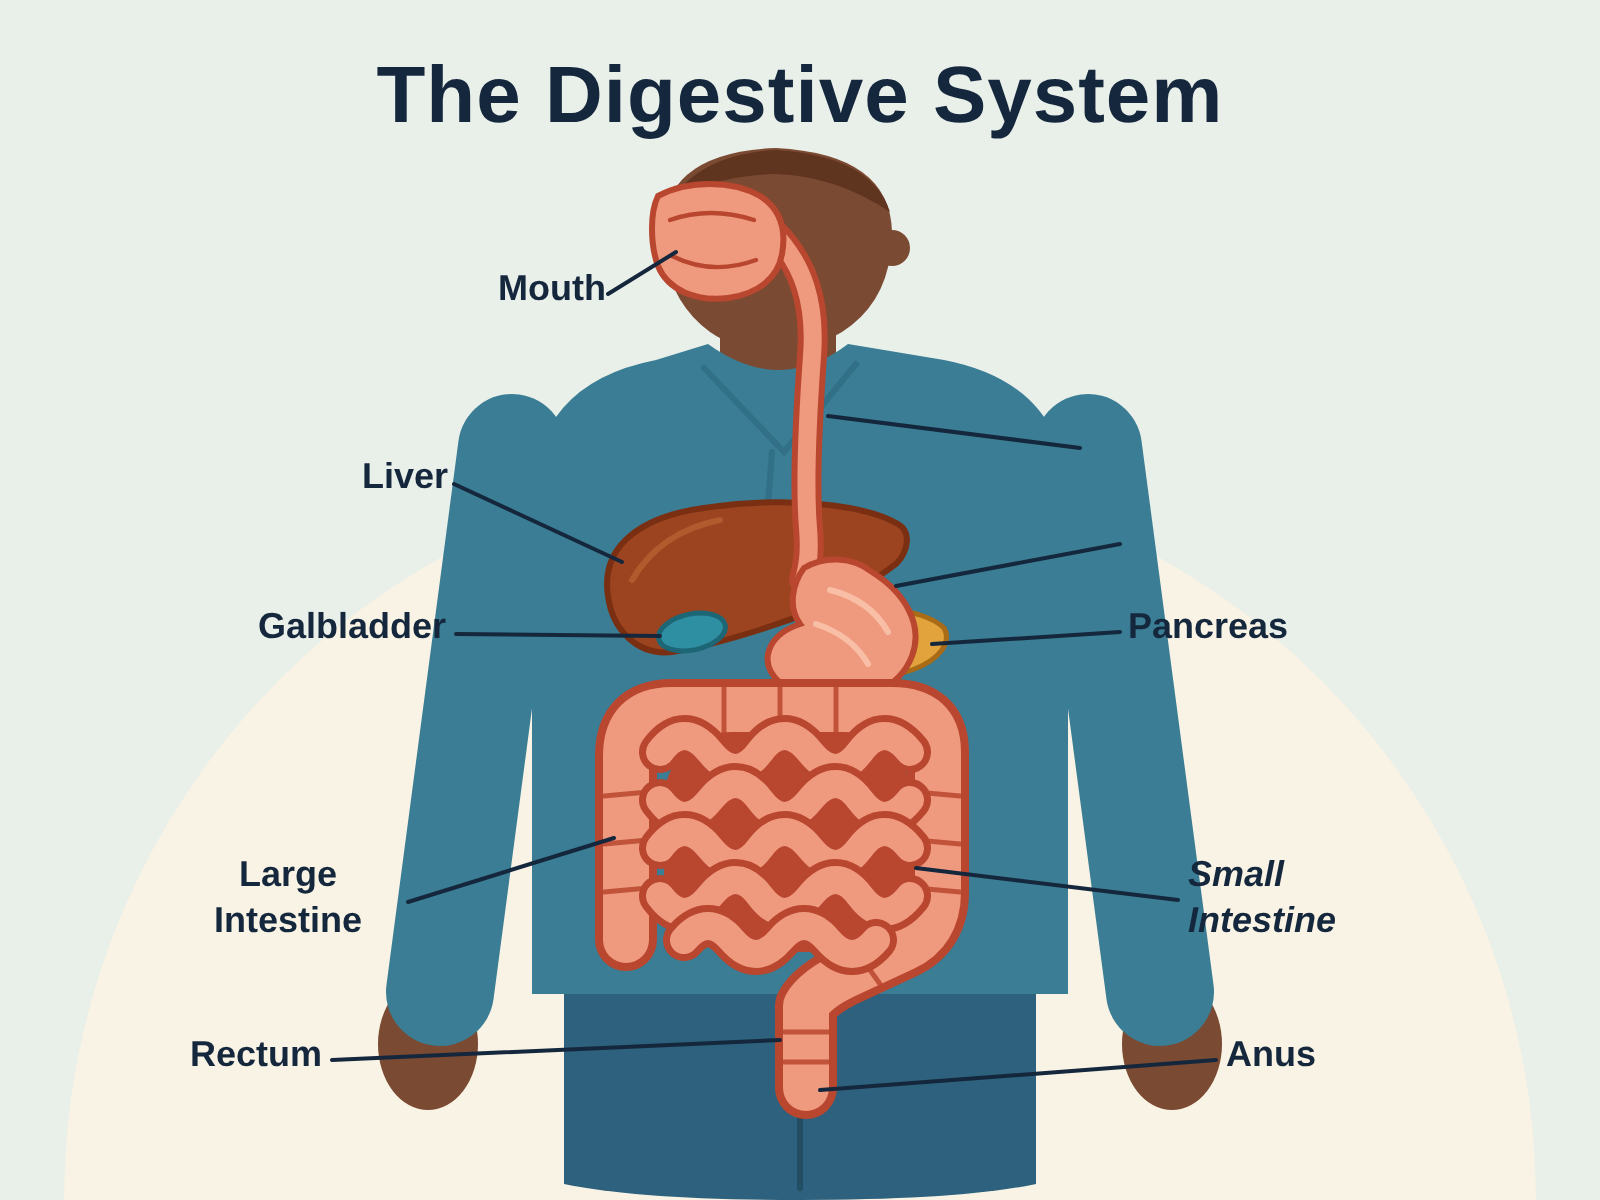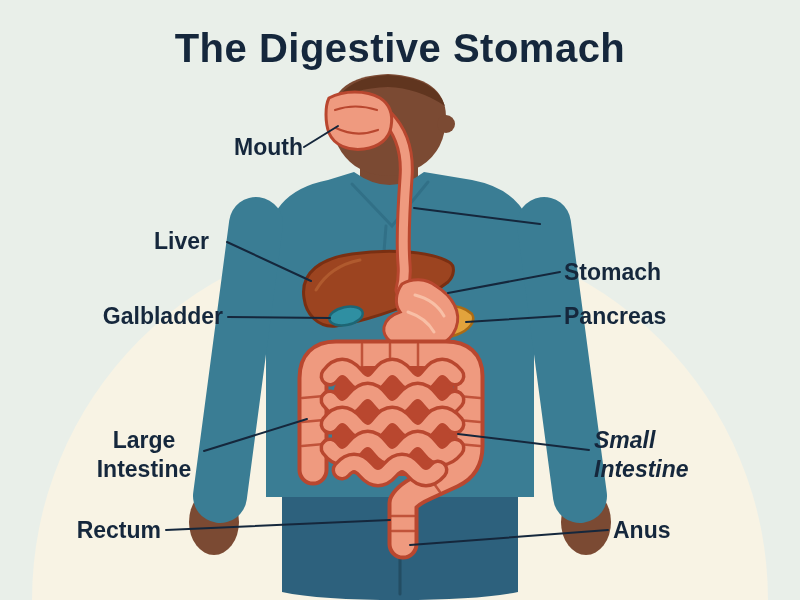--- a/index.html
+++ b/index.html
@@ -18,27 +18,27 @@
     font-family:"Liberation Sans", sans-serif;
   }
   .stage svg{position:absolute;left:0;top:0;}
   .title{
     position:absolute; top:26px; left:0; width:100%; text-align:center;
     font-size:40px; font-weight:700; color:var(--title); letter-spacing:0.5px;
     margin:0; z-index:3;
   }
   .label{
     position:absolute; z-index:3;
-    font-size:23px; font-weight:700; color:var(--text);
+    font-size:18px; font-weight:700; color:var(--text);
     line-height:1.25; white-space:nowrap;
   }
   .label.wrap{white-space:normal;}
   .lbl-mouth{right:497px; top:133px;}
   .lbl-esophagus{left:544px; top:211px;}
-  .lbl-liver{right:591px; top:227px;margin-left:25px;}
+  .lbl-liver{right:576px; top:227px;margin-left:25px;}
   .lbl-stomach{left:564px; top:258px;}
   .lbl-galbladder{right:577px; top:302px;}
   .lbl-pancreas{left:564px; top:302px;}
   .lbl-large{right:601px; top:426px; width:110px; text-align:center;}
   .lbl-small{left:594px; top:426px; width:110px; font-style:italic;}
   .lbl-rectum{right:639px; top:516px;margin-left:40px;}
   .lbl-anus{left:613px; top:516px;}
 
   
   .bg{fill:var(--background);}
@@ -65,21 +65,21 @@
   .coil-backing{fill:var(--organ-outline);}
   .coil-outer{stroke:var(--organ-outline); stroke-width:21; fill:none; stroke-linecap:round;}
   .coil-inner{stroke:var(--organ); stroke-width:14; fill:none; stroke-linecap:round;}
   .lead{stroke:var(--text); stroke-width:2; fill:none; stroke-linecap:round;}
 </style>
 </head>
 <body>
 
 <div class="stage">
 
-  <h1 class="title">The Digestive Stomach</h1>
+  <h1 class="title">The Digestive System</h1>
 
   <svg width="800" height="600" viewBox="0 0 800 600">
 
     <rect class="bg" x="0" y="0" width="800" height="600"></rect>
     <circle class="dome" cx="400" cy="600" r="368"></circle>
 
     <g>
       <rect class="skin" x="360" y="140" width="58" height="52"></rect>
       <path class="skin" d="M331,118 Q331,76 388,74 Q445,77 446,116 Q446,150 421,166 Q404,176 388,176 Q368,175 355,166 Q333,150 331,118 Z"></path>
       <path class="hair" d="M333,104 Q348,77 388,75 Q436,78 445,106 Q418,88 388,87 Q352,88 333,104 Z"></path>
@@ -159,21 +159,20 @@
       <path class="lead" d="M466,322 L560,316"></path>
       <path class="lead" d="M204,451 L307,419"></path>
       <path class="lead" d="M458,434 L589,450"></path>
       <path class="lead" d="M166,530 L390,520"></path>
       <path class="lead" d="M410,545 L608,530"></path>
     </g>
   </svg>
 
   <div class="label lbl-mouth">Mouth</div>
   <div class="label lbl-liver">Liver</div>
-  <div class="label lbl-stomach">Stomach</div>
   <div class="label lbl-galbladder">Galbladder</div>
   <div class="label lbl-pancreas">Pancreas</div>
   <div class="label wrap lbl-large">Large Intestine</div>
   <div class="label wrap lbl-small">Small Intestine</div>
   <div class="label lbl-rectum">Rectum</div>
   <div class="label lbl-anus">Anus</div>
 
 </div>
 
 </body></html>

